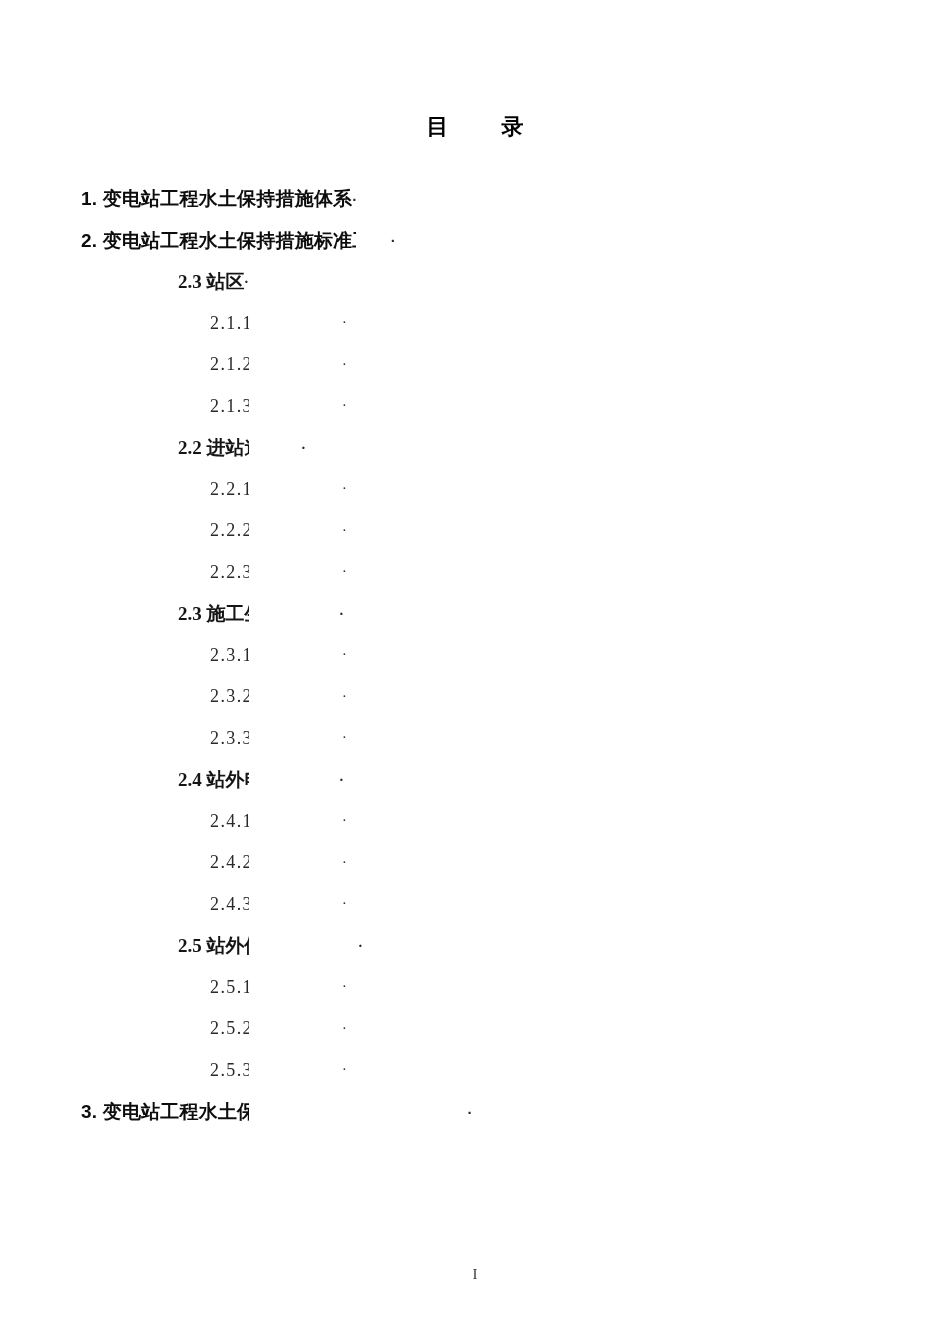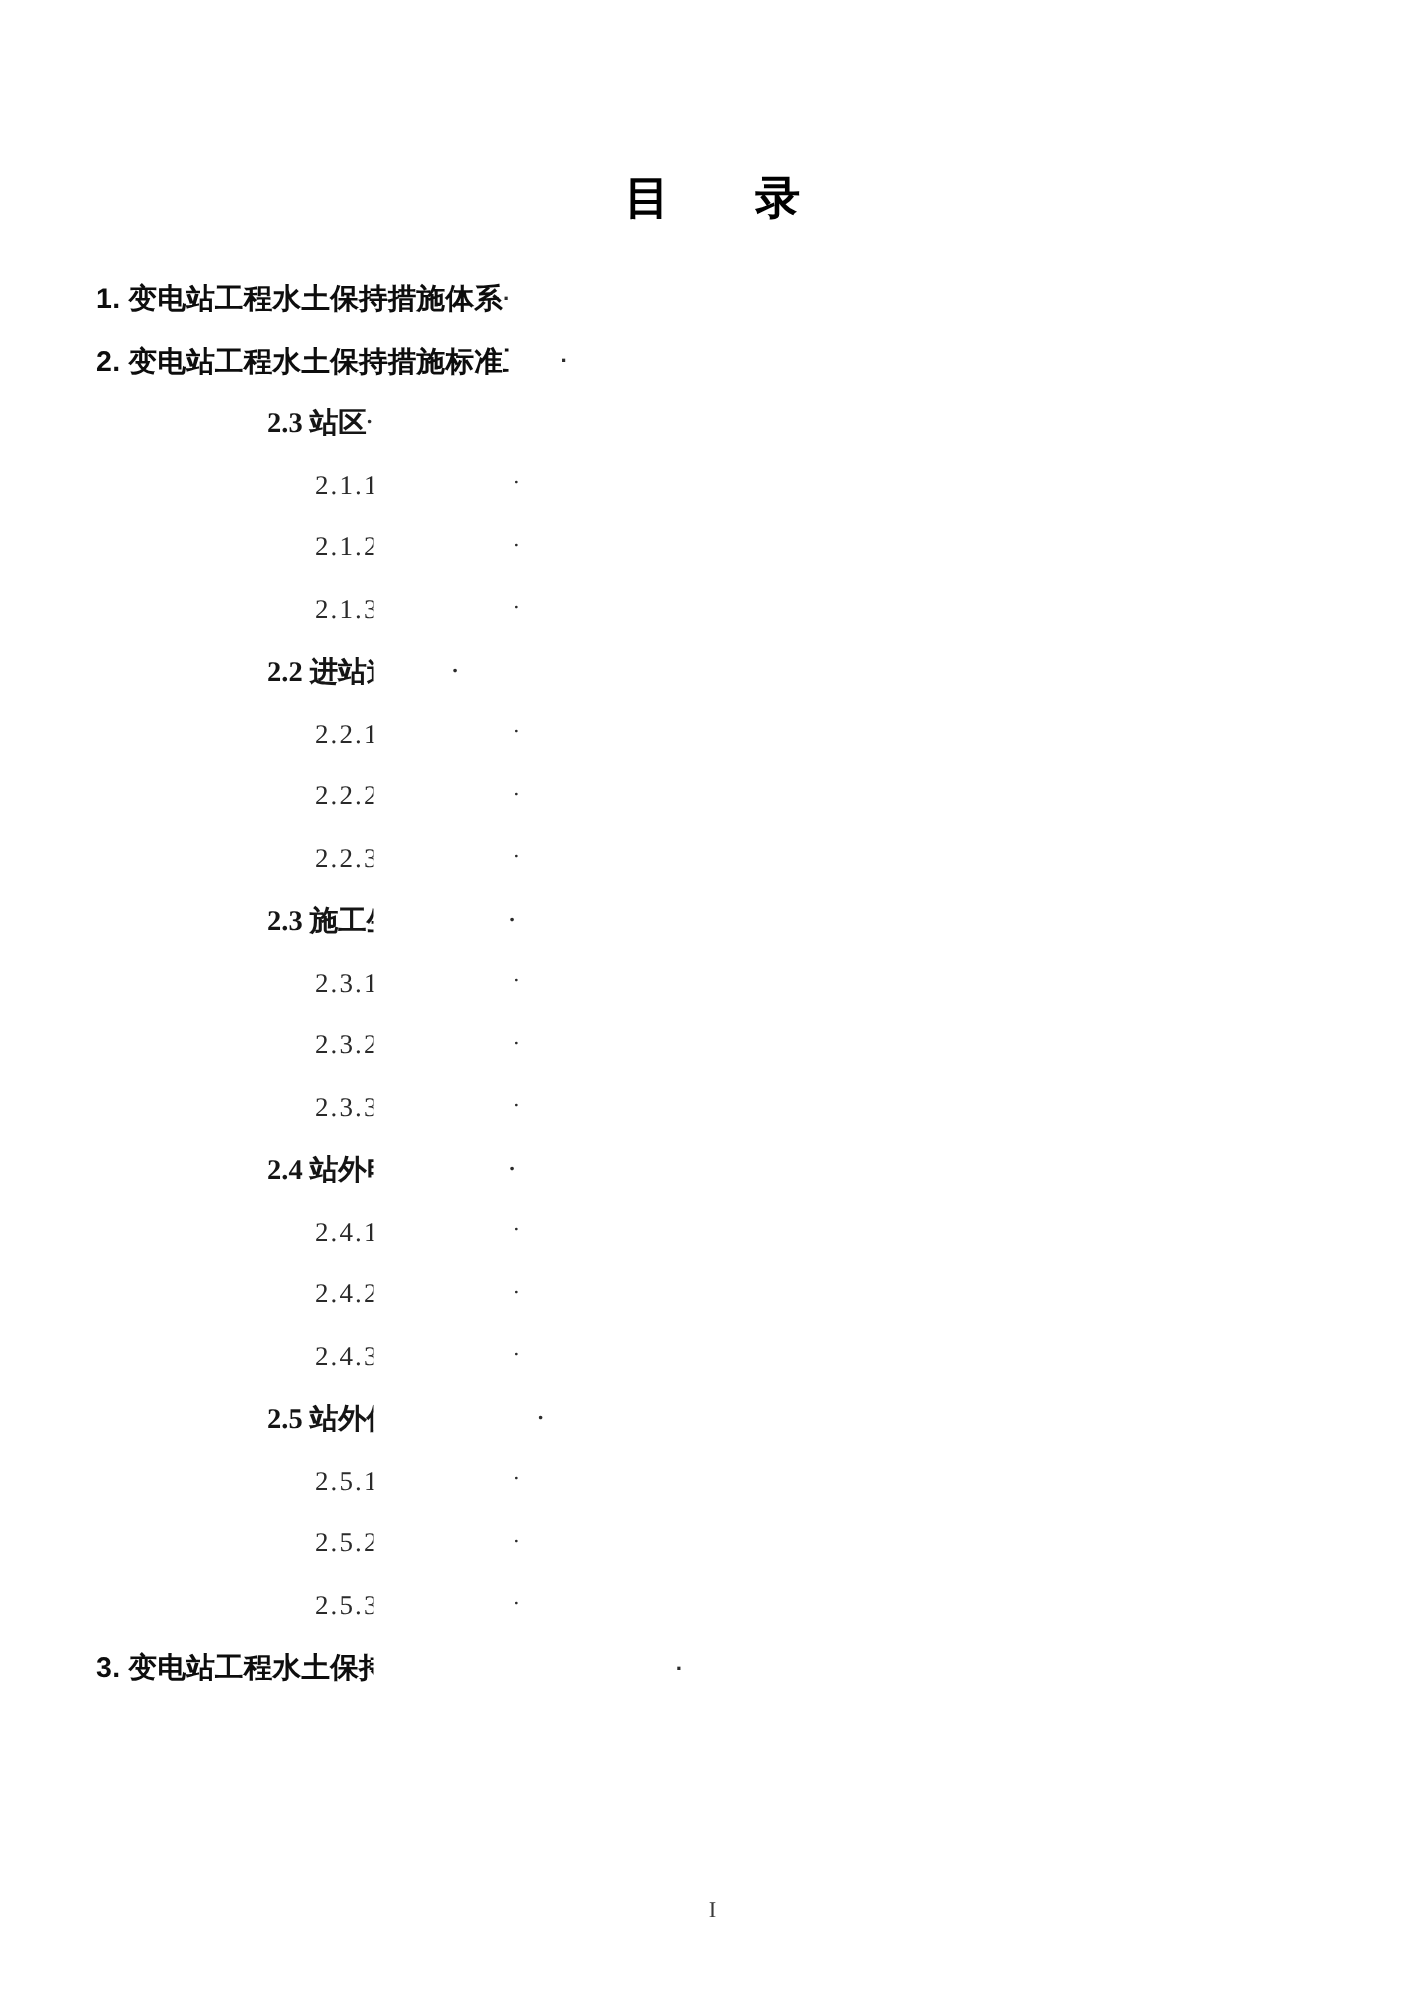--- a/index.html
+++ b/index.html
@@ -21,21 +21,21 @@
 
   
   .toc-title {
     position: absolute;
     top: 112px;
     left: 0;
     width: 950px;
     text-align: center;
     font-family: "Liberation Serif", "DejaVu Serif", serif;
     font-weight: bold;
-    font-size: 30px;
+    font-size: 22px;
     letter-spacing: 14px;
     text-indent: 14px;
     color: #000000;
     white-space: pre;
   }
 
   
   .toc-list {
     position: absolute;
     top: 186px;
@@ -77,21 +77,21 @@
   }
 
   .toc-entry .page {
     flex: 0 0 auto;
     text-align: right;
     white-space: pre;
   }
 
   
   .lvl1 {
-    margin-left: 64px;
+    margin-left: 81px;
     font-family: "Liberation Sans", "DejaVu Sans", sans-serif;
     font-size: 19px;
     font-weight: bold;
     color: #0d0d0d;
   }
   .lvl1 .label { letter-spacing: 0.2px; }
   .lvl1 .page  { font-size: 18px; min-width: 26px; }
   .lvl1 .leader::after { letter-spacing: 1.85px; font-size: 15px; }
 
   

